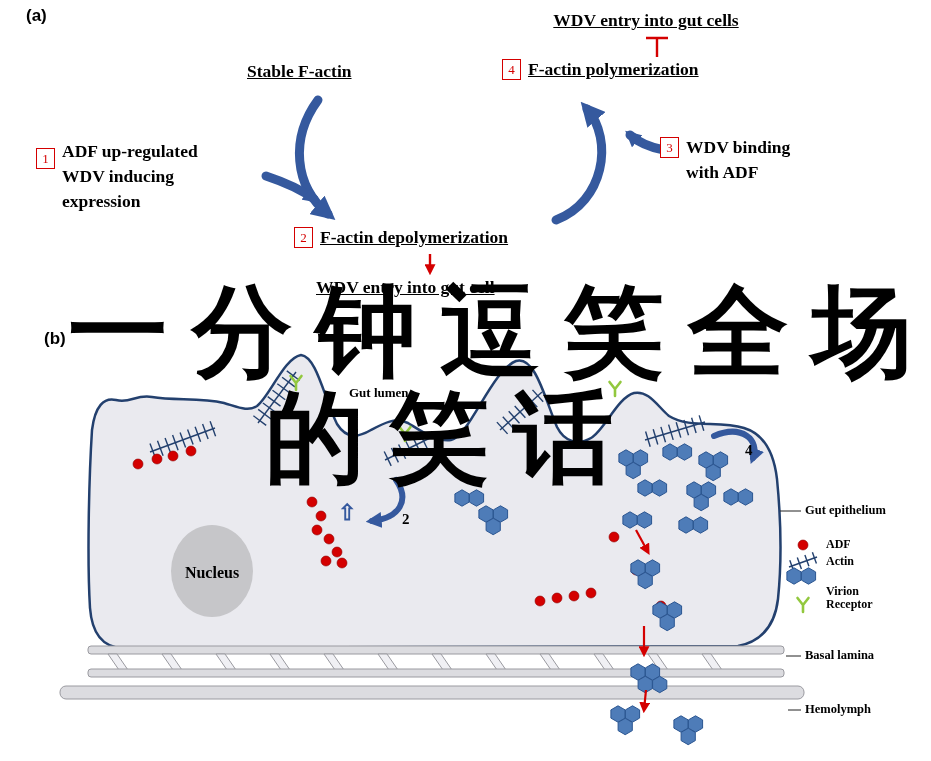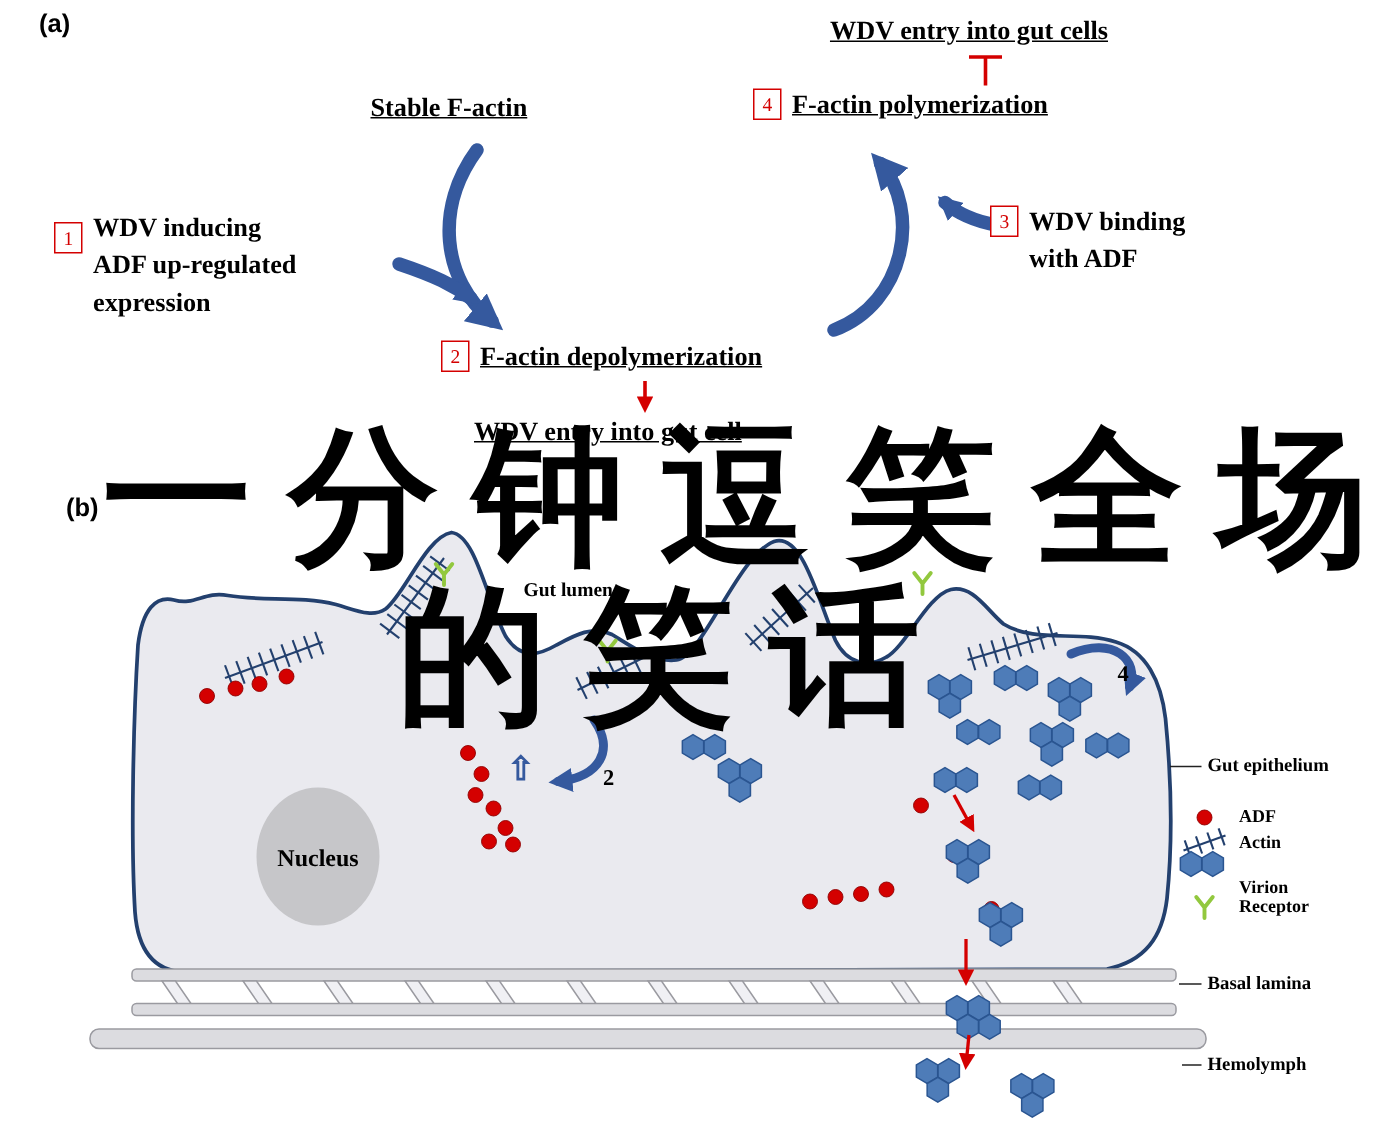--- a/index.html
+++ b/index.html
@@ -277,22 +277,22 @@
   <div class="t sz17" style="left:247px;top:61px;">Stable F-actin</div>
 
   <div class="row" style="left:502px;top:59px;align-items:center;">
     <span class="numbox">4</span>
     <span class="sz17">F-actin polymerization</span>
   </div>
 
   <div class="row" style="left:36px;top:139px;align-items:flex-start;">
     <span class="numbox" style="margin-top:9px;">1</span>
     <span class="lines">
+      <div>ADF up-regulated</div>
       <div>WDV inducing</div>
-      <div>ADF up-regulated</div>
       <div>expression</div>
     </span>
   </div>
 
   <div class="row" style="left:294px;top:227px;align-items:center;">
     <span class="numbox">2</span>
     <span class="sz17">F-actin depolymerization</span>
   </div>
 
   <div class="row" style="left:660px;top:135px;align-items:flex-start;">

